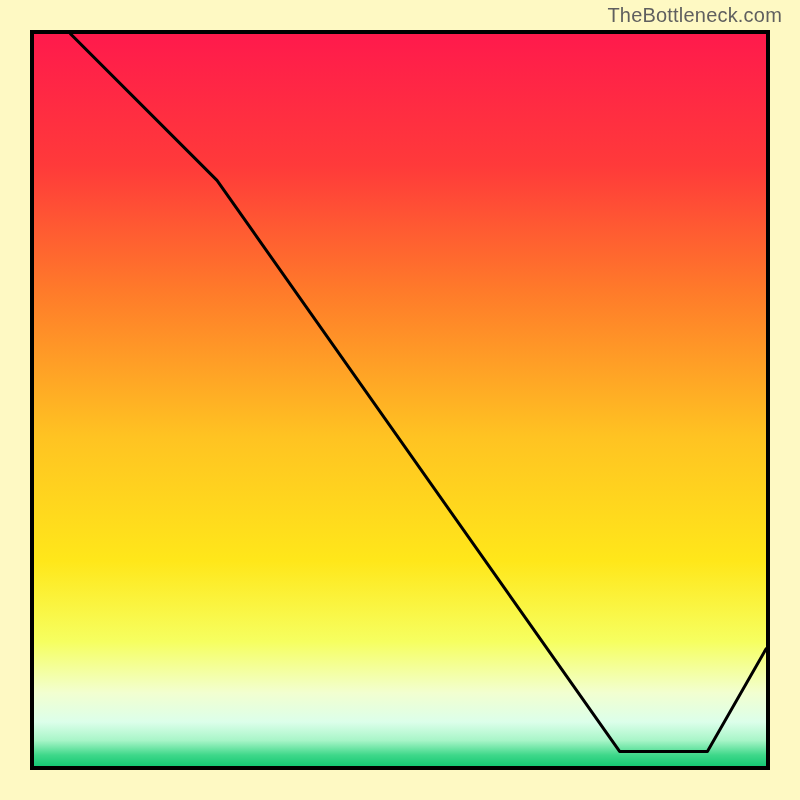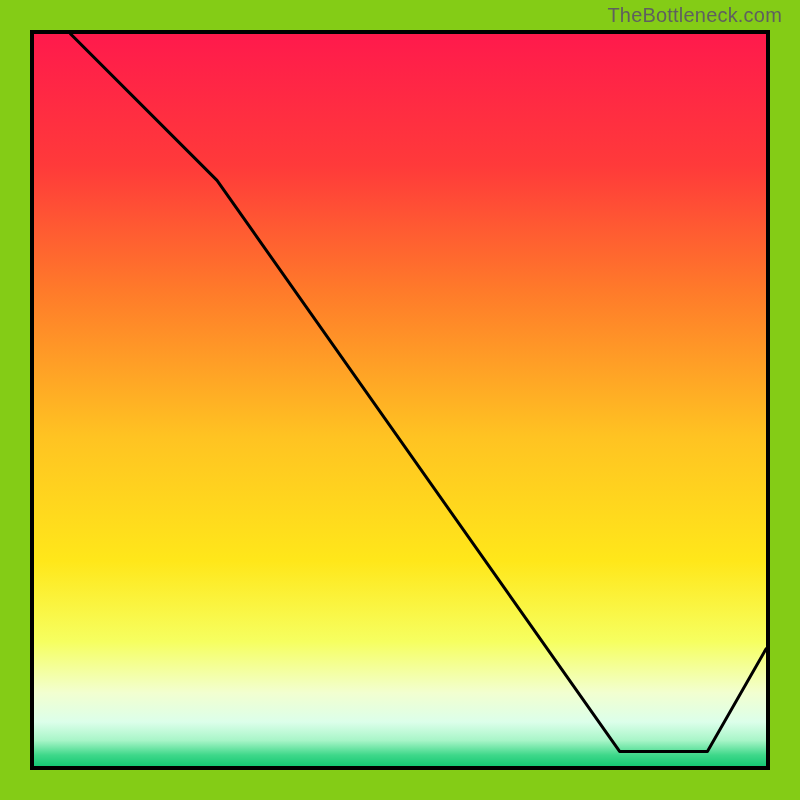--- a/index.html
+++ b/index.html
@@ -8,21 +8,21 @@
     width: 800px;
     height: 800px;
     background: #000;
     overflow: hidden;
     font-family: Arial, Helvetica, sans-serif;
   }
   .frame {
     position: relative;
     width: 800px;
     height: 800px;
-    background: #84cc16;
+    background: #fef9c3;
   }
   .watermark {
     position: absolute;
     top: 4px;
     right: 18px;
     color: #5f5f5f;
     font-size: 20px;
     font-weight: 500;
     letter-spacing: 0.2px;
     z-index: 10;

